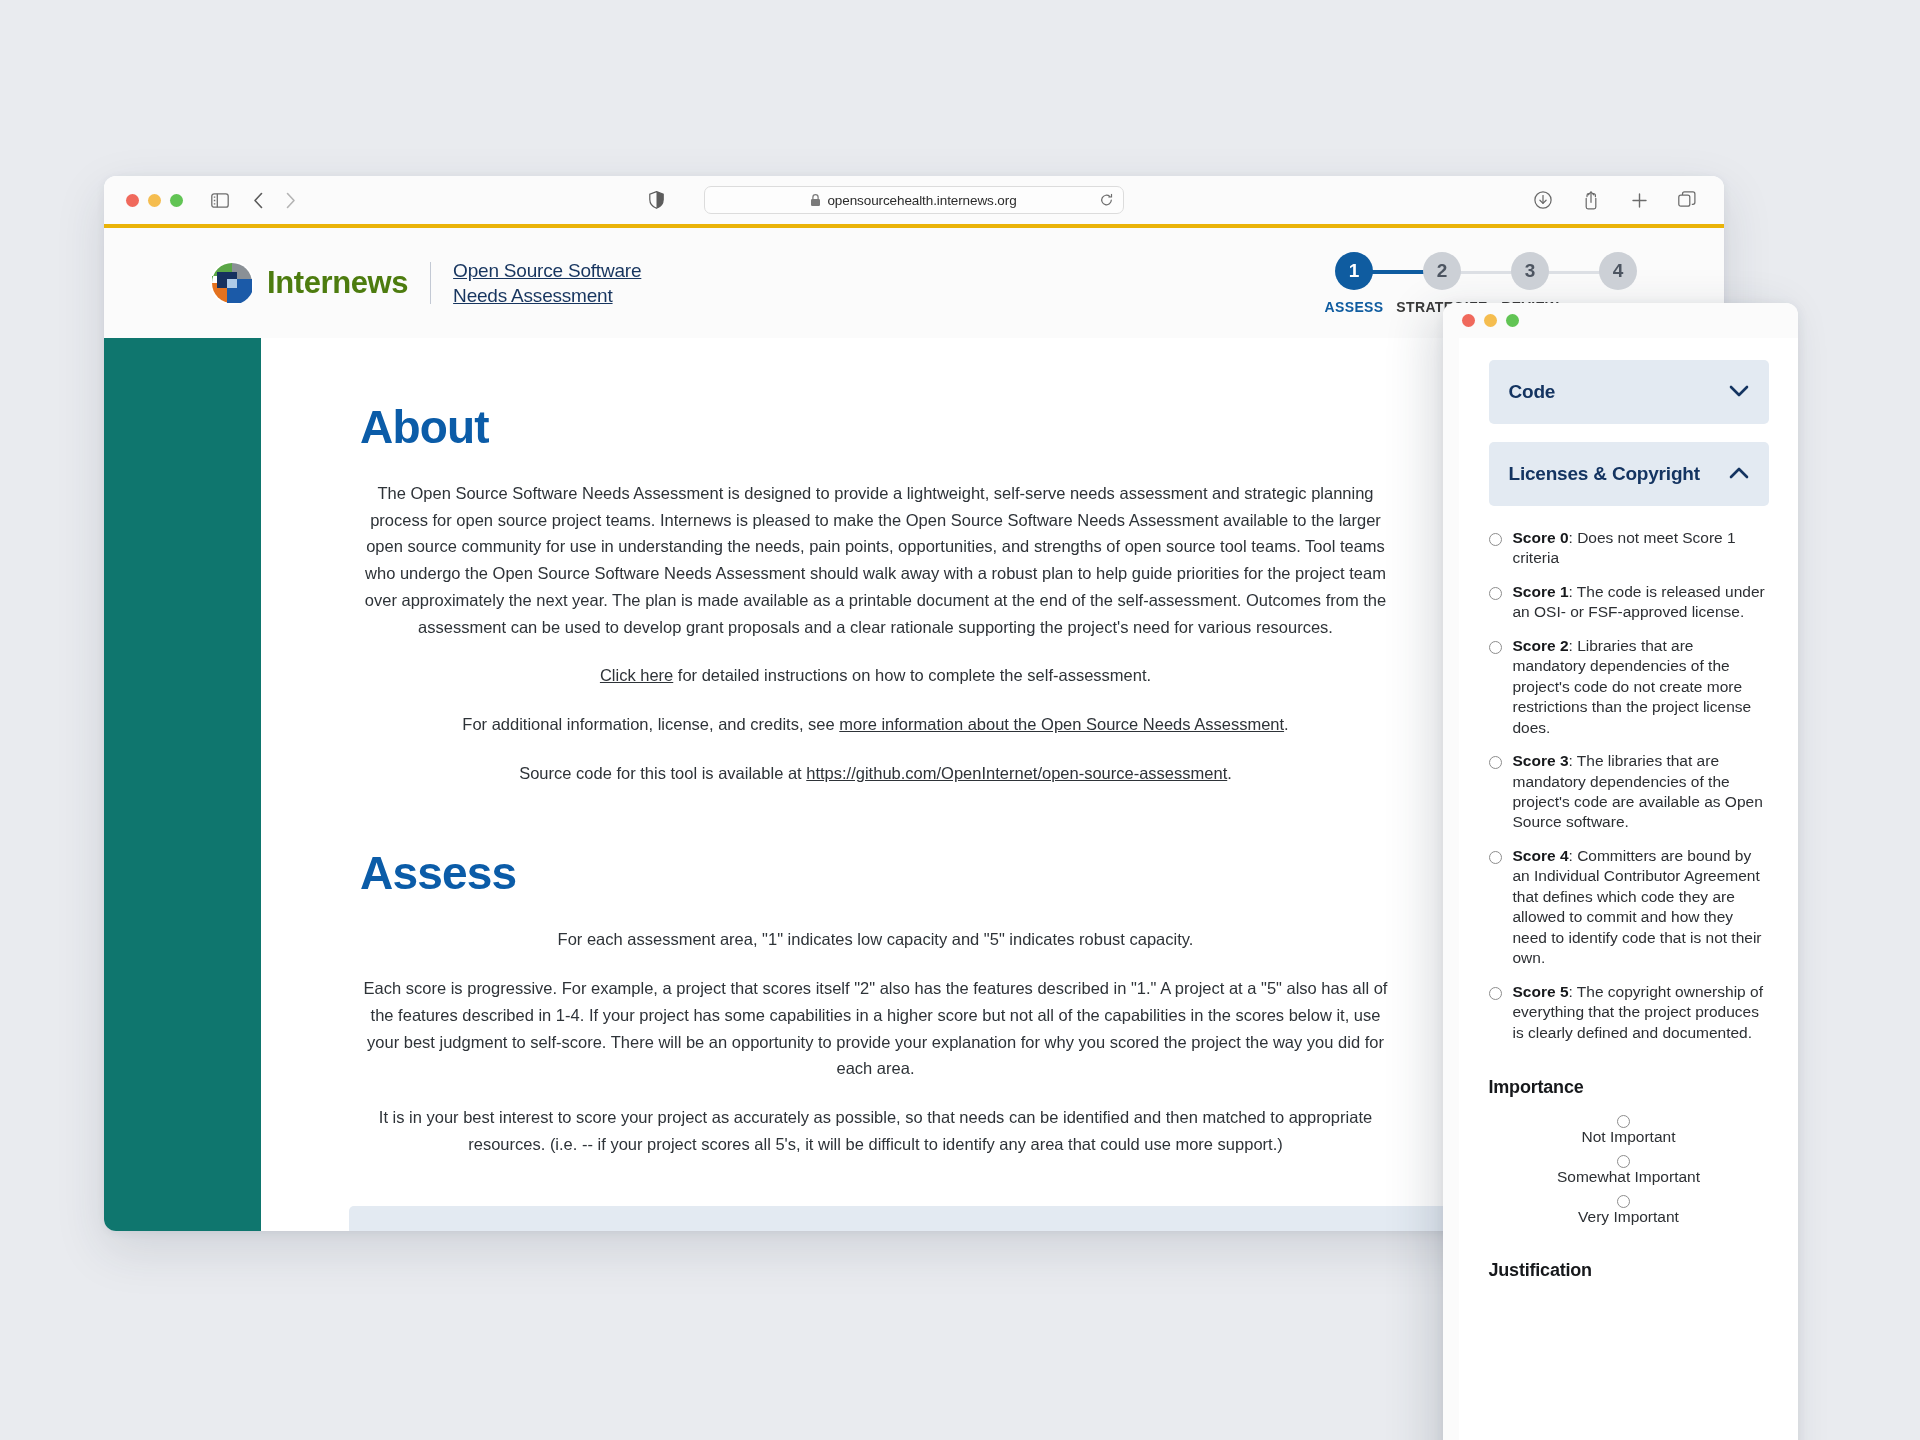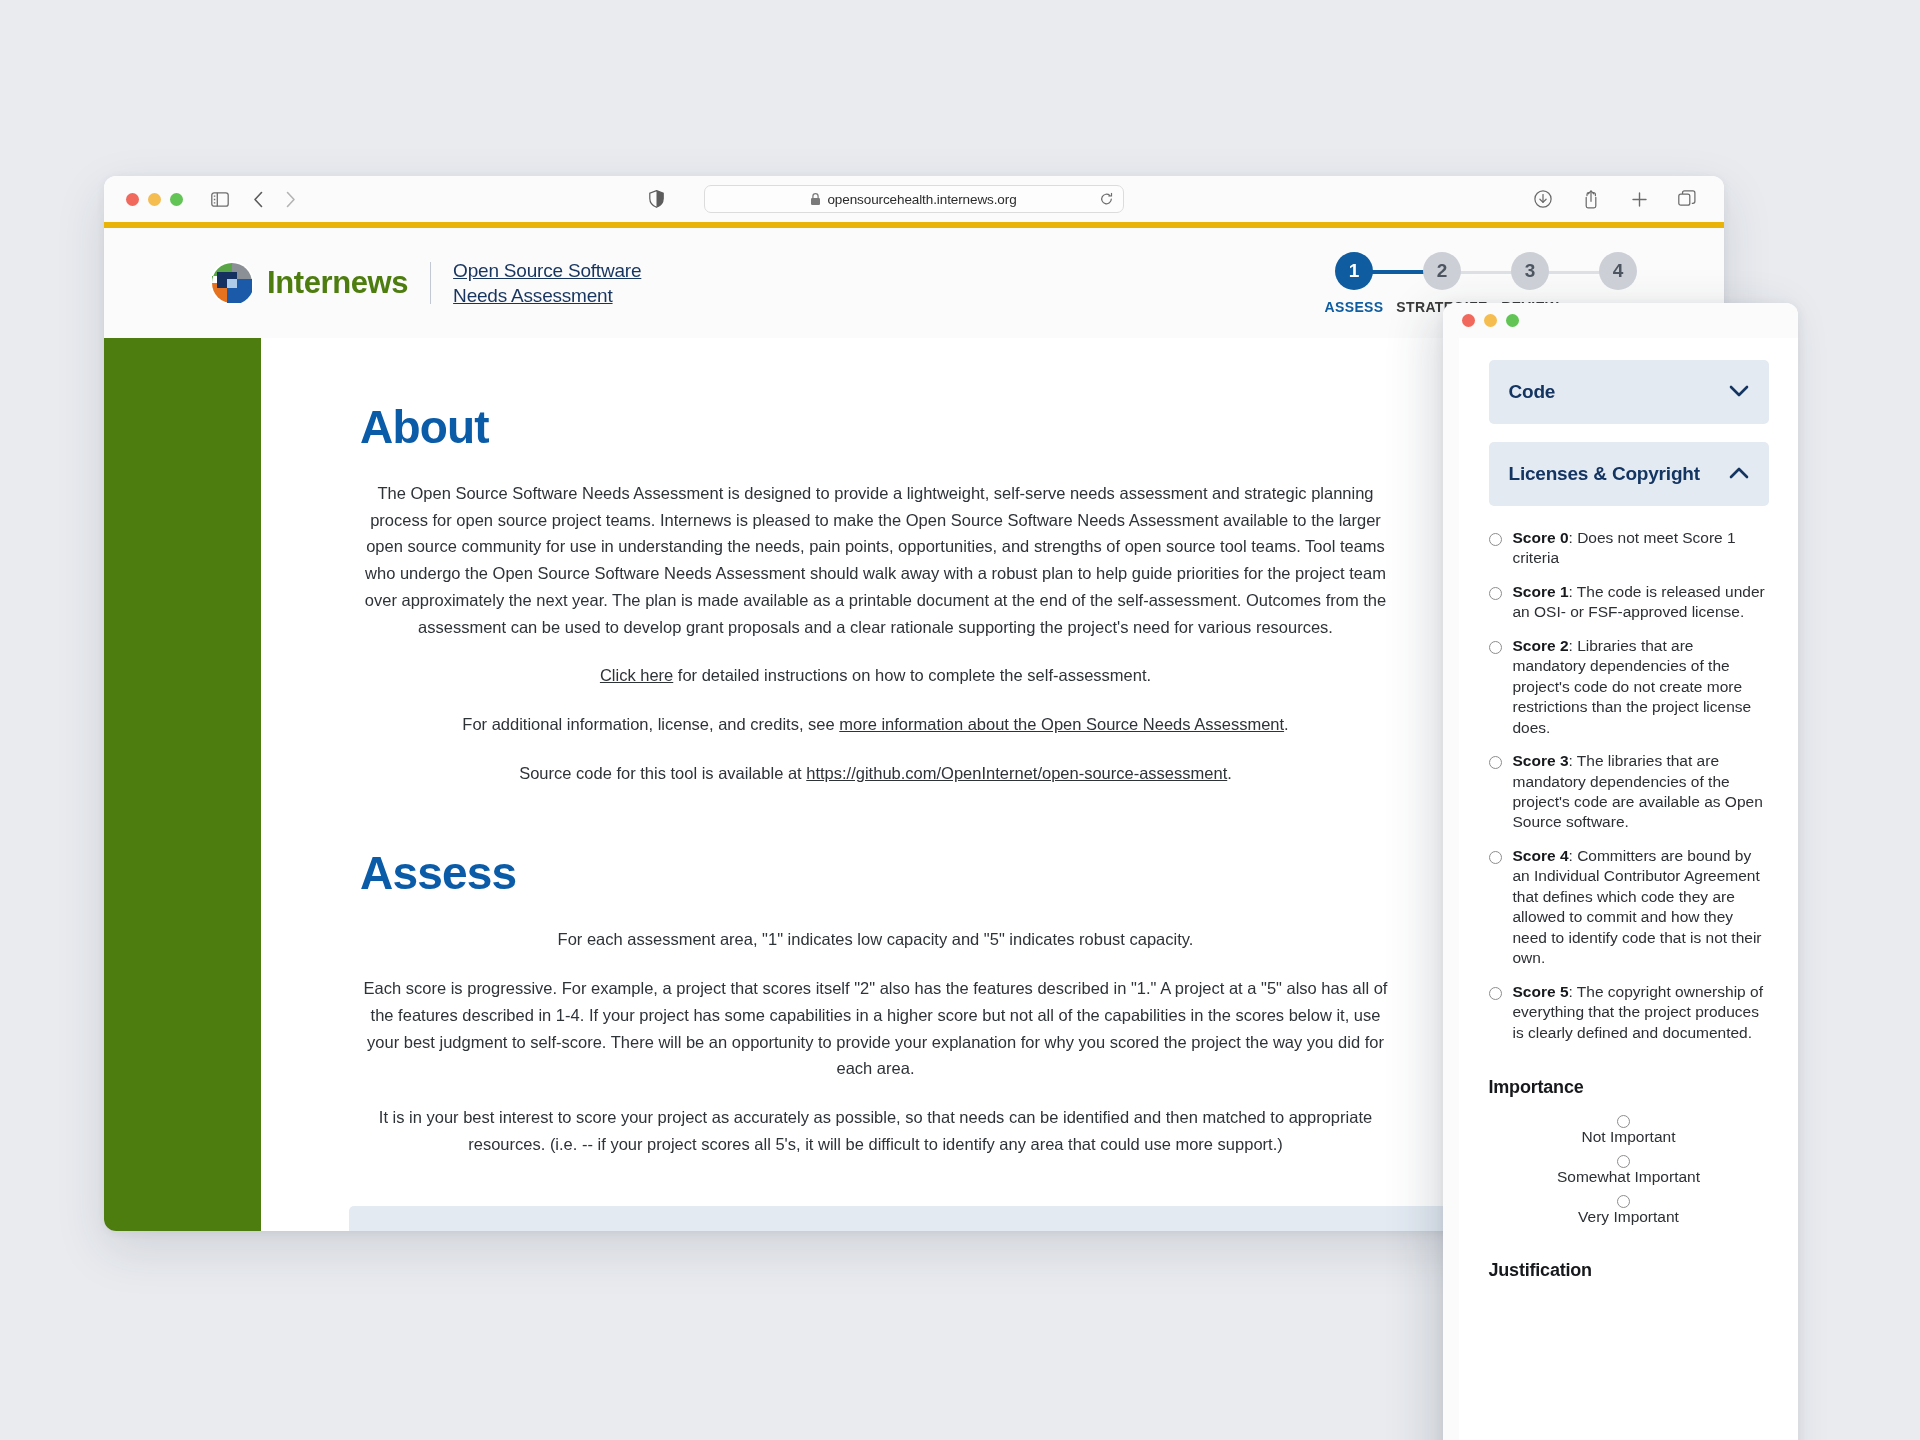--- a/index.html
+++ b/index.html
@@ -22,21 +22,21 @@
     height: 1055px;
     background: #ffffff;
     border-radius: 12px 12px 12px 12px;
     box-shadow: 0 18px 50px rgba(40,50,70,0.13), 0 2px 10px rgba(40,50,70,0.07);
     overflow: hidden;
   }
 
   .chrome-bar {
     height: 52px;
     background: #fbfbfb;
-    border-bottom: 6px solid #eab308;
+    border-bottom: 4px solid #eab308;
     display: flex;
     align-items: center;
     padding: 0 22px;
     position: relative;
   }
 
   .traffic-lights { display: flex; gap: 9px; align-items: center; }
   .tl { width: 13px; height: 13px; border-radius: 50%; }
   .tl.red { background: #f0695c; }
   .tl.yellow { background: #f5bd4f; }
@@ -162,21 +162,21 @@
     left: -44px;
     width: 88px;
     height: 3px;
     background: #dcdfe4;
     z-index: 1;
   }
   .step-line.done { background: #0f5ca0; height: 4px; top: 18px; }
 
   
   .page-body {
-    background: #4d7c0f;
+    background: #0f766e;
     padding: 0 0 16px 0;
     height: calc(100% - 52px - 110px);
     position: relative;
   }
   .content-card {
     margin-left: 157px;
     background: #ffffff;
     min-height: 100%;
     padding: 62px 62px 0 99px;
     width: 1192px;

